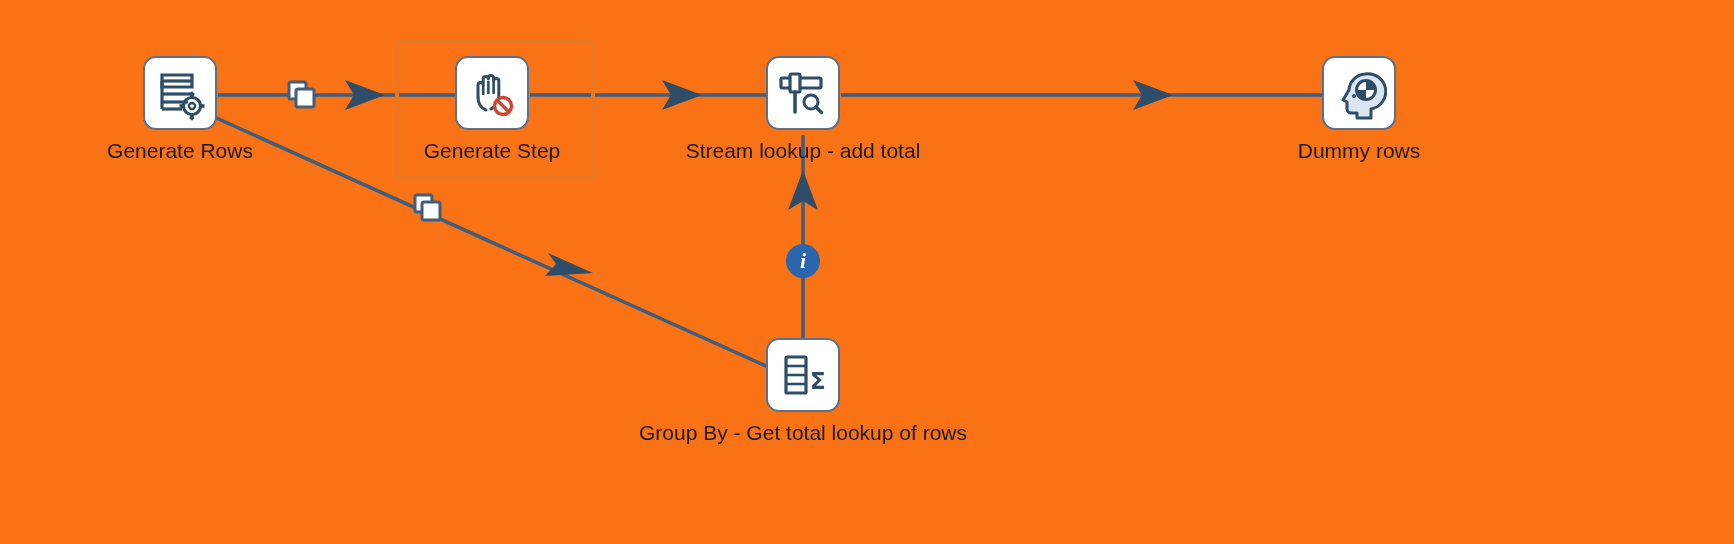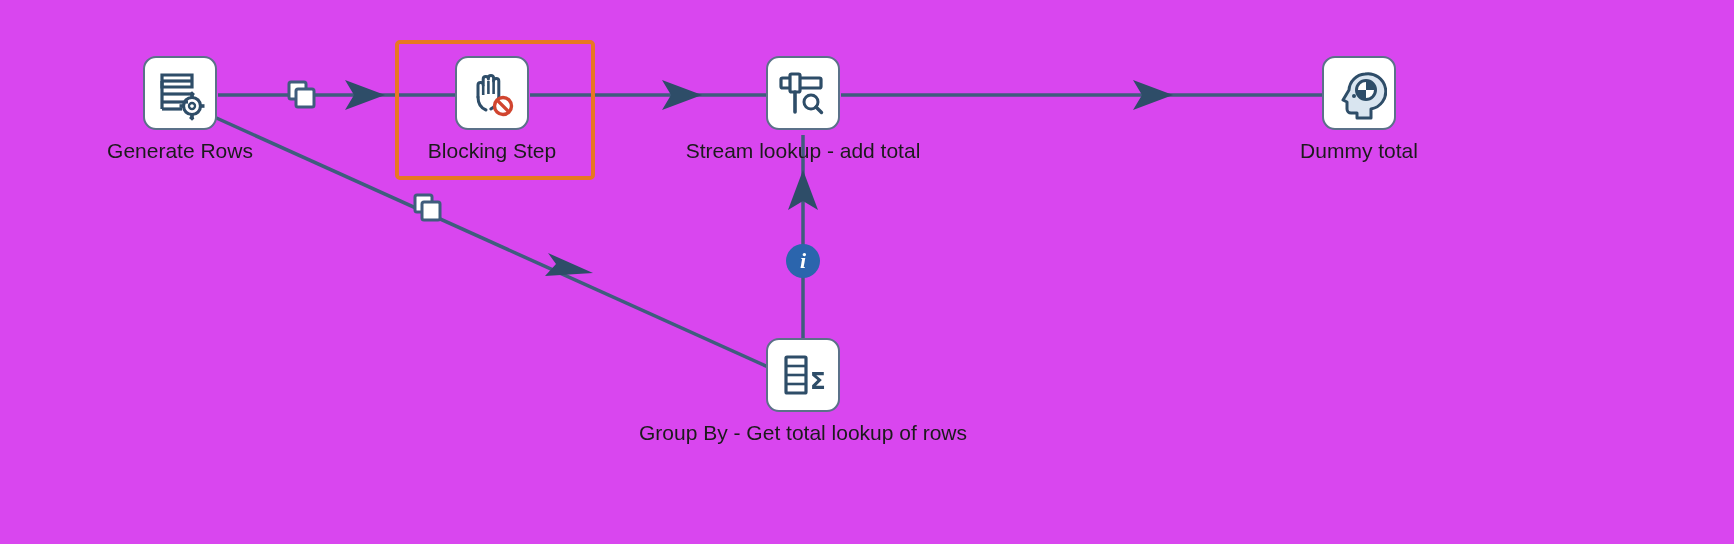--- a/index.html
+++ b/index.html
@@ -8,21 +8,21 @@
     padding: 0;
     background: #ffffff;
   }
   body {
     font-family: "Liberation Sans", sans-serif;
   }
   #canvas {
     position: relative;
     width: 1734px;
     height: 544px;
-    background: #d946ef;
+    background: #f97316;
     overflow: hidden;
   }
   
   #hop-layer {
     position: absolute;
     left: 0;
     top: 0;
     width: 1734px;
     height: 544px;
   }
@@ -168,21 +168,21 @@
         <line x1="19.2" y1="20" x2="19.2" y2="30" stroke="#2e4d68" stroke-width="2.6"></line>
         <line x1="24.4" y1="16" x2="24.4" y2="29" stroke="#2e4d68" stroke-width="2.6"></line>
         <line x1="29.6" y1="15" x2="29.6" y2="29" stroke="#2e4d68" stroke-width="2.6"></line>
 
         <g transform="translate(39,41)">
           <circle cx="0" cy="0" r="8.5" fill="#ffffff" stroke="#d1452f" stroke-width="3.4"></circle>
           <line x1="-5.4" y1="-5.4" x2="5.4" y2="5.4" stroke="#d1452f" stroke-width="3.4" stroke-linecap="round"></line>
         </g>
       </svg>
     </div>
-    <div class="step-label">Blocking Step</div>
+    <div class="step-label">Generate Step</div>
   </div>
 
   <div class="step" style="left:803px; top:93px;">
     <div class="step-icon-box">
       <svg width="56" height="56" viewBox="0 0 56 56">
 
         <rect x="6" y="13" width="40" height="10" rx="1.5" fill="none" stroke="#2e4d68" stroke-width="3.2"></rect>
         <rect x="15" y="9" width="10" height="18" rx="1.5" fill="#ffffff" stroke="#2e4d68" stroke-width="3.2"></rect>
 
         <line x1="20" y1="27" x2="20" y2="47" stroke="#2e4d68" stroke-width="3.6" stroke-linecap="round"></line>
@@ -202,21 +202,21 @@
 
         <path d="M34 9 a17 17 0 0 0 -16 16 l-6 10 4 2 v7 a4 4 0 0 0 4 4 h6 v5
                  h14 v-9 a17 17 0 0 0 -6 -35 Z" fill="#d9e5f0" stroke="#2e4d68" stroke-width="3" stroke-linejoin="round"></path>
 
         <circle cx="35" cy="25" r="9.5" fill="#ffffff" stroke="#2e4d68" stroke-width="3"></circle>
         <path d="M35 15.5 a9.5 9.5 0 0 1 9.5 9.5 h-9.5 Z" fill="#2e4d68"></path>
         <path d="M35 34.5 a9.5 9.5 0 0 1 -9.5 -9.5 h9.5 Z" fill="#2e4d68"></path>
         <circle cx="23" cy="31" r="2" fill="#2e4d68"></circle>
       </svg>
     </div>
-    <div class="step-label">Dummy total</div>
+    <div class="step-label">Dummy rows</div>
   </div>
 
   <div class="step" style="left:803px; top:375px;">
     <div class="step-icon-box">
       <svg width="56" height="56" viewBox="0 0 56 56">
 
         <rect x="11" y="10" width="20" height="36" rx="1" fill="#ffffff" stroke="#2e4d68" stroke-width="3.2"></rect>
         <line x1="11" y1="19" x2="31" y2="19" stroke="#2e4d68" stroke-width="2.6"></line>
         <line x1="11" y1="28" x2="31" y2="28" stroke="#2e4d68" stroke-width="2.6"></line>
         <line x1="11" y1="37" x2="31" y2="37" stroke="#2e4d68" stroke-width="2.6"></line>

